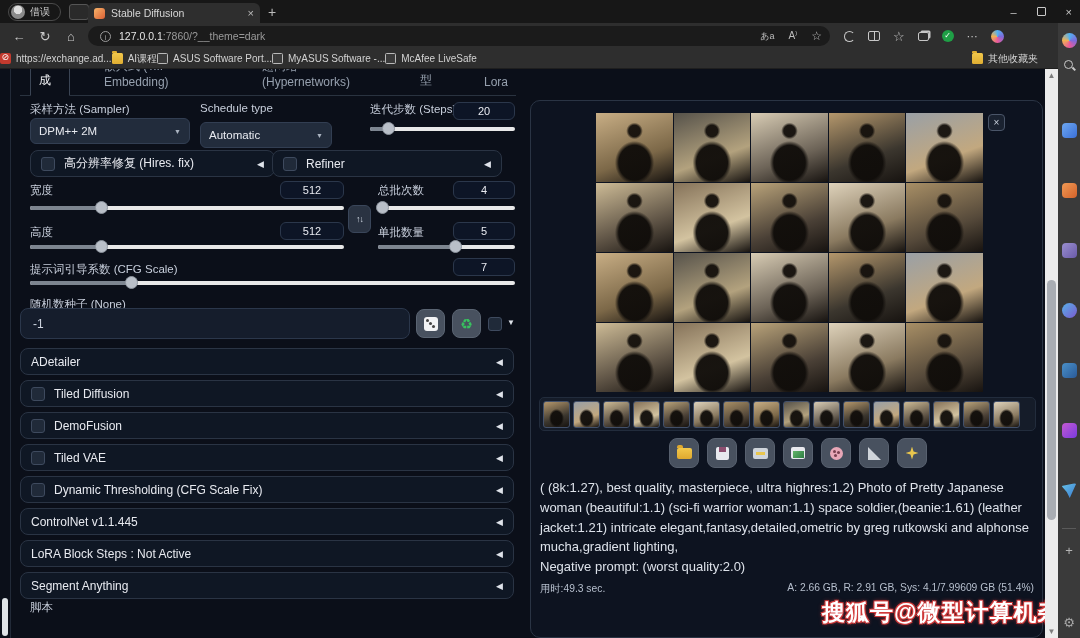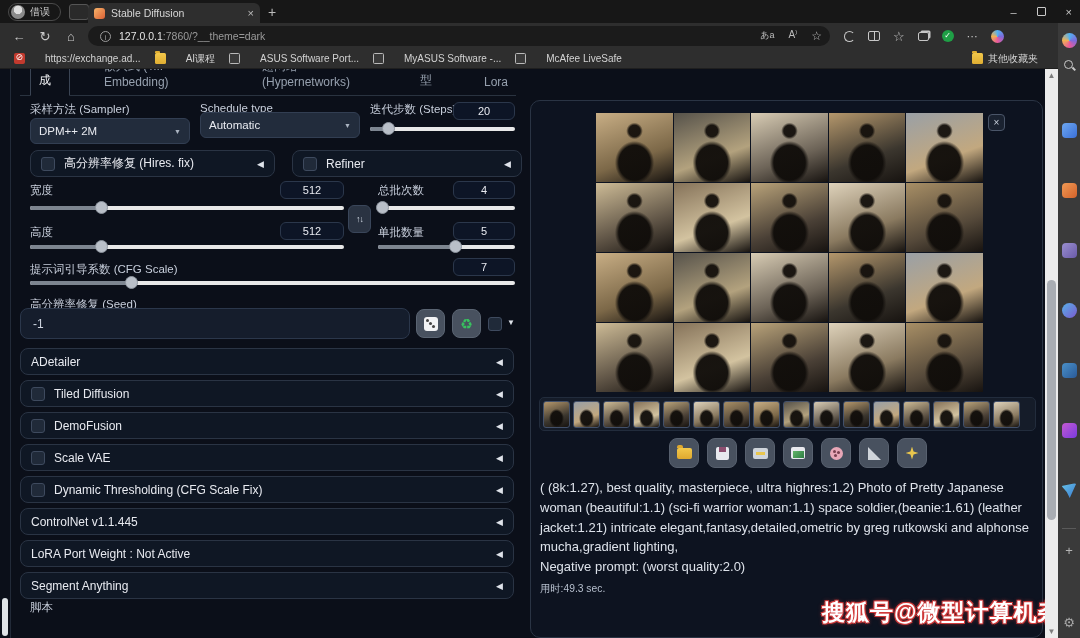--- a/index.html
+++ b/index.html
@@ -16,31 +16,31 @@
   .btab .x{margin-left:auto;color:#bbb;font-size:11px;}
   .newtab{position:absolute;left:268px;top:4px;color:#bbb;font-size:14px;}
   .winctl{position:absolute;top:0;right:8px;height:23px;display:flex;align-items:center;gap:20px;color:#c9c9c9;font-size:11px;}
   .restore-box{width:9px;height:9px;border:1px solid #c9c9c9;border-radius:1px;}
 
   .toolbar{position:absolute;left:0;top:23px;width:1080px;height:26px;background:#2e2e2e;display:flex;align-items:center;}
   .nav-ic{color:#c7c7c7;font-size:13px;width:26px;text-align:center;}
   .addr{position:relative;margin-left:4px;width:742px;height:20px;background:#1b1b1b;border-radius:10px;display:flex;align-items:center;color:#e4e4e4;font-size:10.5px;}
   .addr .info{width:11px;height:11px;border:1px solid #9a9a9a;border-radius:50%;margin:0 8px 0 12px;color:#9a9a9a;font-size:8px;line-height:11px;text-align:center;}
   .addr .rest{color:#9a9a9a;text-align:right;}
-  .addr-icons{position:absolute;right:8px;display:flex;gap:14px;color:#bdbdbd;font-size:10px;}
+  .addr-icons{position:absolute;right:8px;display:flex;gap:14px;color:#bdbdbd;font-size:10px;align-items:center;}
   .after-addr{display:flex;align-items:center;gap:13px;margin-left:14px;color:#c7c7c7;font-size:11px;}
   .ring{width:11px;height:11px;border:1.5px solid #c7c7c7;border-radius:50%;border-right-color:transparent;}
   .split{width:12px;height:10px;border:1px solid #c7c7c7;border-radius:2px;position:relative;}
   .split:after{content:"";position:absolute;left:5px;top:0;width:1px;height:8px;background:#c7c7c7;}
   .coll{width:11px;height:9px;border:1px solid #c7c7c7;border-radius:2px;box-shadow:2px -2px 0 -0.5px #c7c7c7;}
   .mcafee{width:12px;height:12px;border-radius:50%;background:#1f9f46;color:#fff;font-size:8px;line-height:12px;text-align:center;}
   .copilot{width:13px;height:13px;border-radius:50%;background:conic-gradient(#53b1f0,#7e6bdc,#e85a9b,#f0b054,#53b1f0);}
 
   .bookmarks{position:absolute;left:0;top:49px;width:1080px;height:20px;background:#2e2e2e;border-bottom:1px solid #1f1f1f;display:flex;align-items:center;color:#d2d2d2;font-size:10px;}
-  .bm{display:flex;align-items:center;gap:20px;margin-left:14px;}
+  .bm{display:flex;align-items:center;gap:5px;}
   .bm-ic{width:11px;height:11px;flex:none;}
   .ic-blocked{background:#c23a2e;border-radius:2px;position:relative;}
   .ic-blocked:after{content:"⊘";position:absolute;left:1.5px;top:-1.5px;color:#fff;font-size:9px;}
   .ic-folder{background:linear-gradient(#f3c84b,#e0ae32);border-radius:1.5px;position:relative;}
   .ic-folder:before{content:"";position:absolute;top:-2px;left:0;width:5px;height:2px;background:#e0ae32;border-radius:1px 1px 0 0;}
   .ic-page{border:1px solid #b9b9b9;border-radius:1.5px;background:#3a3a3a;}
   .bm-right{position:absolute;right:42px;display:flex;align-items:center;gap:5px;}
 
   
   .rail{position:absolute;right:0;top:23px;width:22px;height:615px;background:#3a3a3a;display:flex;flex-direction:column;align-items:center;}
@@ -207,35 +207,35 @@
         </div>
 
       <div class="lbl" style="left:10px;top:33px">采样方法 (Sampler)</div>
       <div class="lbl" style="left:180px;top:33px">Schedule type</div>
       <div class="lbl" style="left:350px;top:33px">迭代步数 (Steps)</div>
       <div class="numbox" style="left:433px;top:33px">20</div>
       <div class="dd" style="left:10px;top:49px;width:160px">
         <span>DPM++ 2M</span>
           <span class="caret">▼</span>
       </div>
-      <div class="dd" style="left:180px;top:43px;width:160px">
+      <div class="dd" style="left:180px;top:53px;width:132px">
         <span>Automatic</span>
           <span class="caret">▼</span>
       </div>
       <div class="slider" style="left:350px;top:58px;width:145px">
           <div class="fill" style="width: 13%;"></div>
           <div class="knob" style="left: 13%;"></div>
         </div>
 
       <div class="accbox" style="left:10px;top:81px;width:245px;height:27px">
         <span class="cb"></span>
         <span>高分辨率修复 (Hires. fix)</span>
         <span class="arrow">◀</span>
       </div>
-      <div class="accbox" style="left:272px;top:81px;width:230px;height:27px">
+      <div class="accbox" style="left:252px;top:81px;width:230px;height:27px">
         <span class="cb"></span>
         <span>Refiner</span>
         <span class="arrow">◀</span>
       </div>
 
       <div class="lbl" style="left:10px;top:114px">宽度</div>
       <div class="numbox" style="left:260px;top:112px;width:64px">512</div>
       <div class="slider" style="left:10px;top:137px;width:314px">
           <div class="fill" style="width: 23%;"></div>
           <div class="knob" style="left: 23%;"></div>
@@ -261,21 +261,21 @@
           <div class="knob" style="left: 57%;"></div>
         </div>
 
       <div class="lbl" style="left:10px;top:193px">提示词引导系数 (CFG Scale)</div>
       <div class="numbox" style="left:433px;top:189px">7</div>
       <div class="slider" style="left:10px;top:212px;width:485px">
           <div class="fill" style="width: 21%;"></div>
           <div class="knob" style="left: 21%;"></div>
         </div>
 
-      <div class="lbl" style="left:10px;top:228px">高分辨率修复 (Seed)</div>
+      <div class="lbl" style="left:10px;top:228px">随机数种子 (None)</div>
       <div class="seed-input">
           <span>-1</span>
         </div>
       <div class="sqbtn" style="left:396px;top:240px">
           <span class="dice"></span>
         </div>
       <div class="sqbtn" style="left:432px;top:240px">
           <span class="recycle">♻</span>
         </div>
       <span class="cb" style="position:absolute;left:468px;top:248px"></span>
@@ -291,34 +291,34 @@
             <span>Tiled Diffusion</span>
             <span class="arrow">◀</span>
           </div>
           <div class="acc">
             <span class="cb"></span>
             <span>DemoFusion</span>
             <span class="arrow">◀</span>
           </div>
           <div class="acc">
             <span class="cb"></span>
-            <span>Scale VAE</span>
+            <span>Tiled VAE</span>
             <span class="arrow">◀</span>
           </div>
           <div class="acc">
             <span class="cb"></span>
             <span>Dynamic Thresholding (CFG Scale Fix)</span>
             <span class="arrow">◀</span>
           </div>
           <div class="acc">
             <span>ControlNet v1.1.445</span>
             <span class="arrow">◀</span>
           </div>
           <div class="acc">
-            <span>LoRA Port Weight : Not Active</span>
+            <span>LoRA Block Steps : Not Active</span>
             <span class="arrow">◀</span>
           </div>
           <div class="acc">
             <span>Segment Anything</span>
             <span class="arrow">◀</span>
           </div>
         </div>
 
       <div class="lbl" style="left:10px;top:531px">脚本</div>
     </div>
@@ -390,20 +390,21 @@
           <div class="act">
             <span class="i-spark"></span>
           </div>
         </div>
       <div class="infotext">
         <p class="seg">( (8k:1.27), best quality, masterpiece, ultra highres:1.2) Photo of Pretty Japanese woman (beautiful:1.1) (sci-fi warrior woman:1.1) space soldier,(beanie:1.61) (leather jacket:1.21) intricate elegant,fantasy,detailed,ometric by greg rutkowski and alphonse mucha,gradient lighting,</p>
         <p class="seg">Negative prompt: (worst quality:2.0)</p>
       </div>
       <div class="foot">
         <span>用时:49.3 sec.</span>
+        <span class="mem">A: 2.66 GB, R: 2.91 GB, Sys: 4.1/7.99609 GB (51.4%)</span>
       </div>
     </div>
 
     <div class="watermark">搜狐号@微型计算机杂志</div>
   </div>
 
   <div class="scrollbar">
     <span class="ar" style="top:2px">▲</span>
     <div class="thumb"></div>
     <span class="ar" style="bottom:2px">▼</span>

